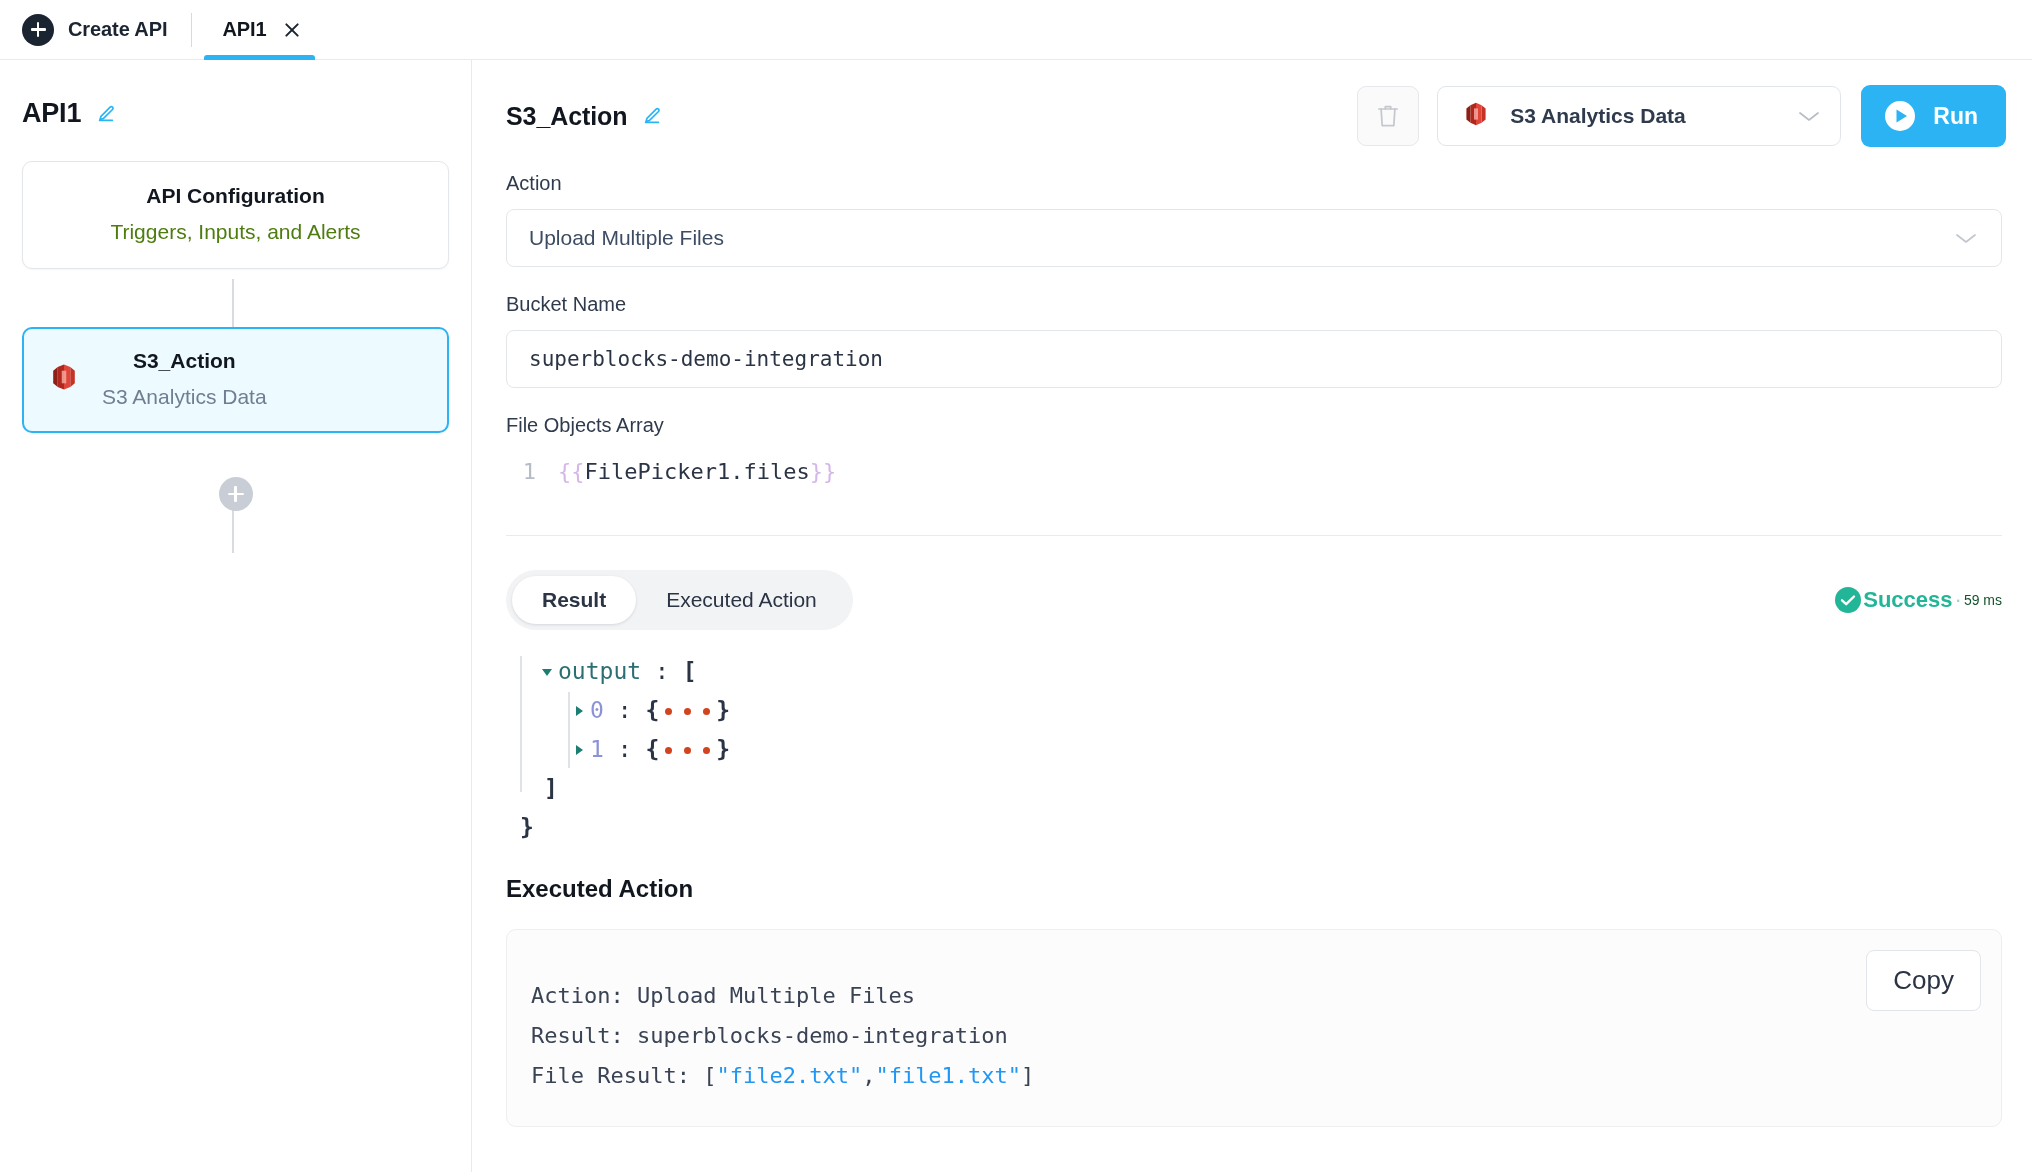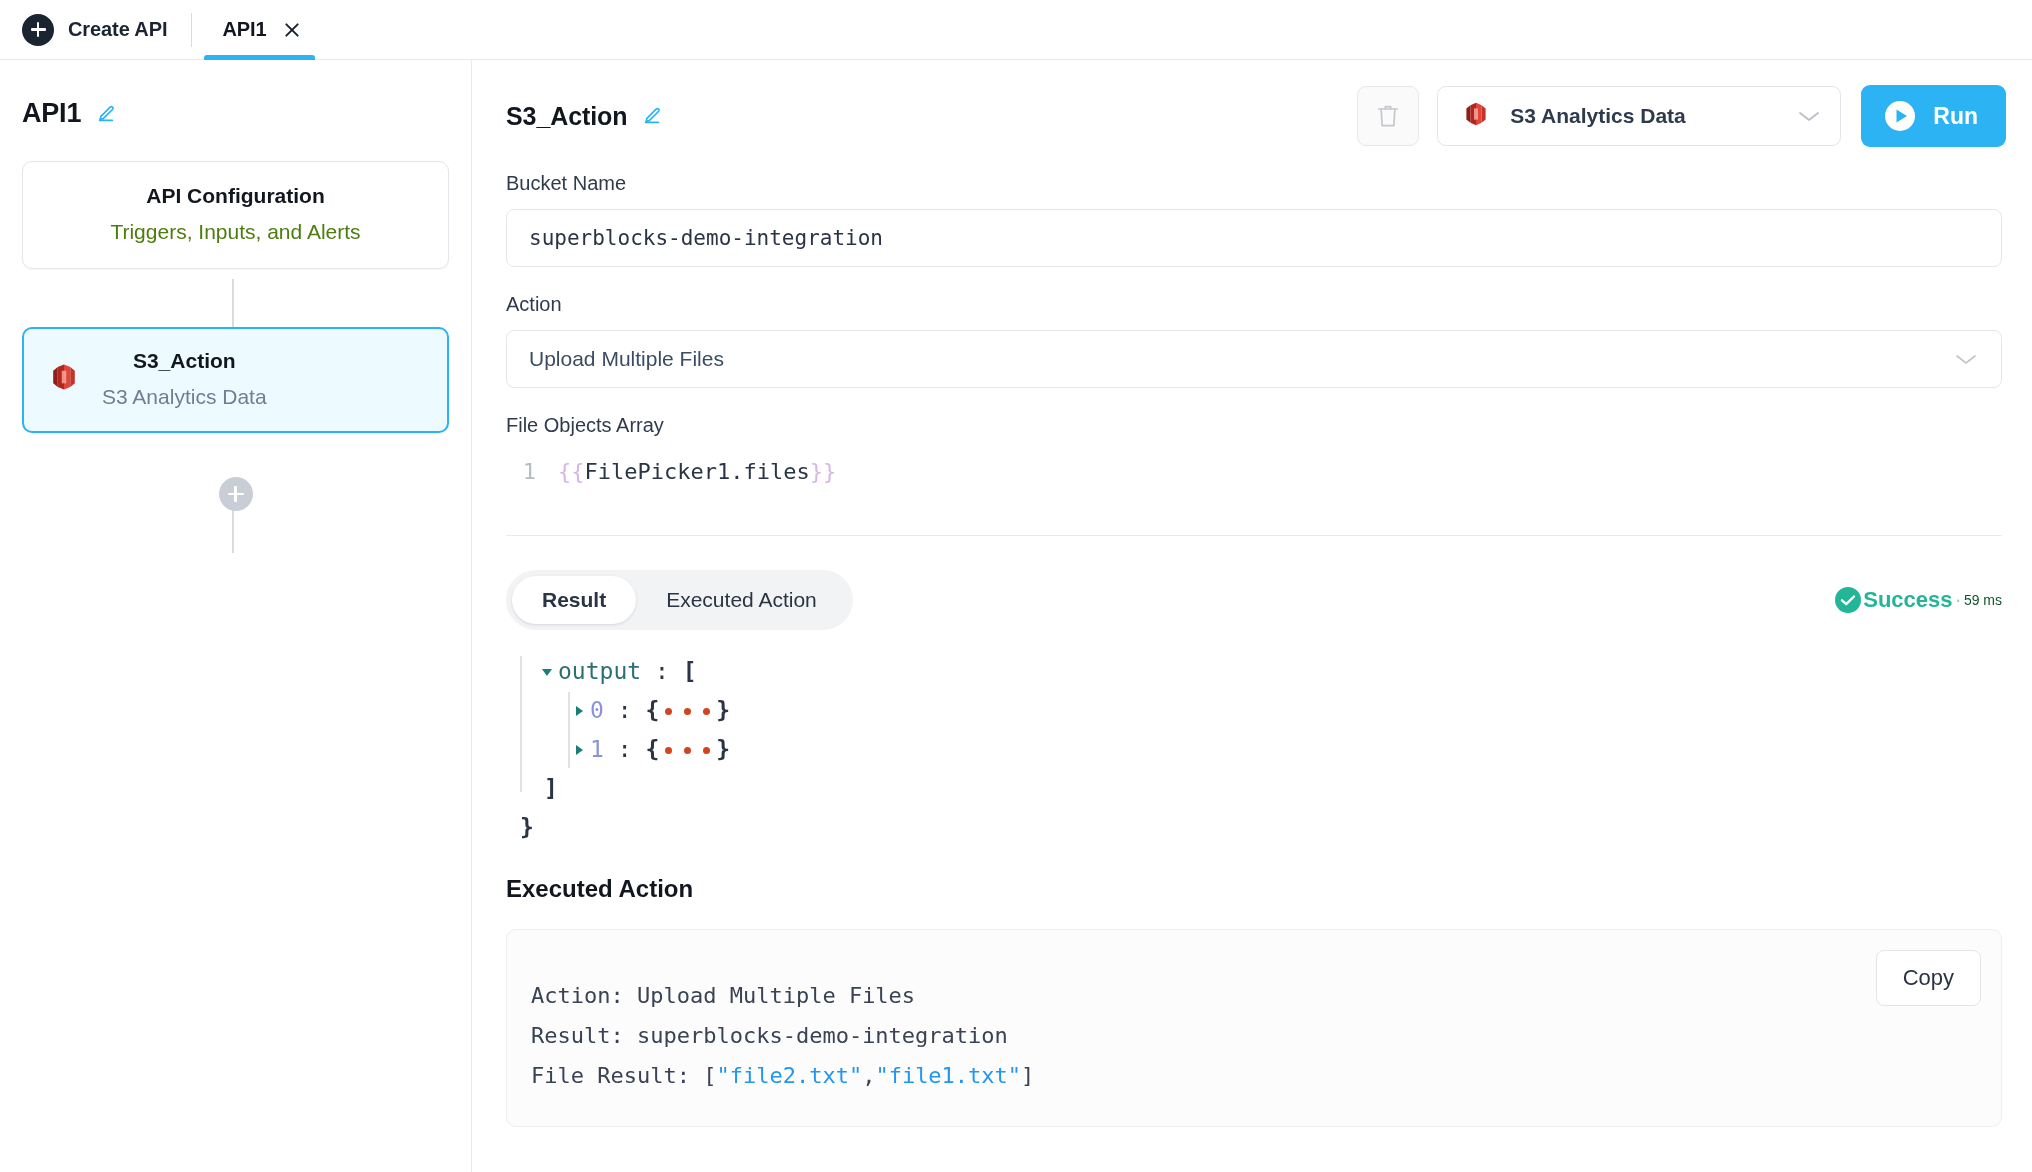--- a/index.html
+++ b/index.html
@@ -229,21 +229,21 @@
     margin-top: 26px;
     border: 1px solid #eceef0; border-radius: 10px;
     background: #fcfcfd;
     position: relative;
     padding: 46px 30px 30px 24px;
     min-height: 160px;
   }
   .copy-btn {
     position: absolute; top: 20px; right: 20px;
     border: 1px solid #e2e5e9; border-radius: 8px; background: #fff;
-    padding: 14px 26px; font-size: 22px; color: #2b3444;
+    padding: 14px 26px; font-size: 26px; color: #2b3444;
     cursor: pointer;
   }
   .exec-code {
     font-family: "DejaVu Sans Mono", monospace;
     font-size: 22px; line-height: 40px; color: #3a4354;
     white-space: pre;
   }
   .str-blue { color: #2196f3; }
 </style>
 </head>
@@ -361,33 +361,33 @@
             <circle cx="17" cy="17" r="15" fill="#ffffff"></circle>
             <path d="M13.5 10.5 L24 17 L13.5 23.5 Z" fill="#2bb3f3"></path>
           </svg>
           <span class="run-label">Run</span>
         </span>
       </div>
 
       <div class="form">
 
         <div class="field">
-          <label class="field-label">Bucket Name</label>
-          <div class="text-input">
-            <span>superblocks-demo-integration</span>
-          </div>
-        </div>
-
-        <div class="field">
           <label class="field-label">Action</label>
           <div class="select-box">
             <span class="select-value">Upload Multiple Files</span>
             <svg width="26" height="16" viewBox="0 0 26 16" fill="none" stroke="#c2c7cd" stroke-width="1.7" stroke-linecap="round" stroke-linejoin="round">
               <path d="M4 5 L13 12 L22 5"></path>
             </svg>
+          </div>
+        </div>
+
+        <div class="field">
+          <label class="field-label">Bucket Name</label>
+          <div class="text-input">
+            <span>superblocks-demo-integration</span>
           </div>
         </div>
 
         <div class="field" style="margin-bottom:0;">
           <label class="field-label">File Objects Array</label>
           <div class="code-editor">
             <span class="gutter">1</span>
             <span class="code-line"><span class="brace">{{</span><span>FilePicker1.files</span><span class="brace">}}</span></span>
           </div>
         </div>

